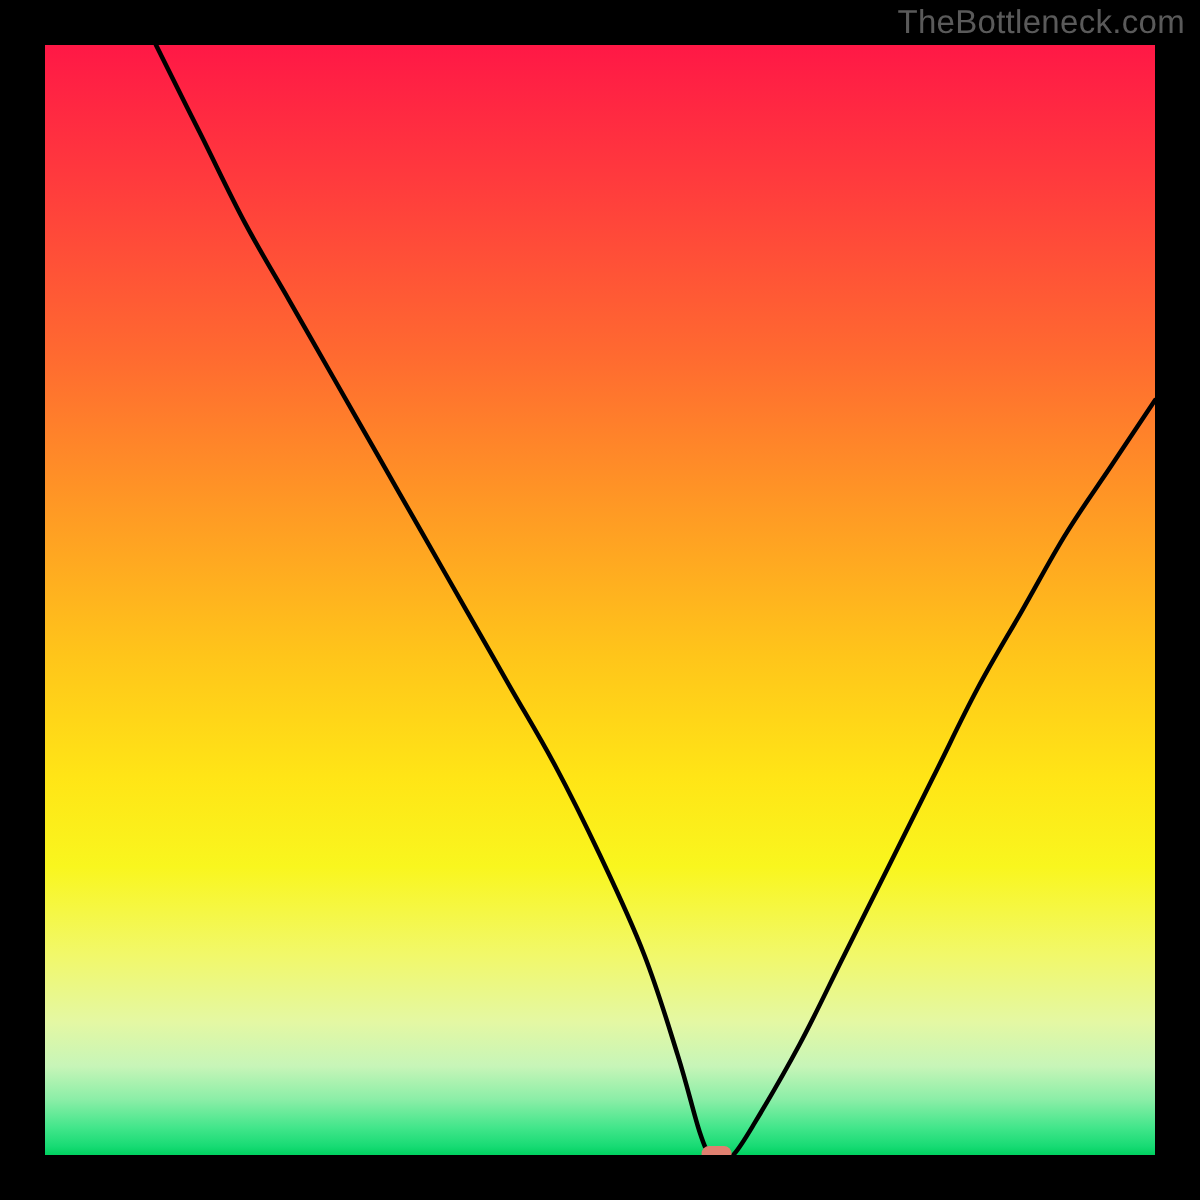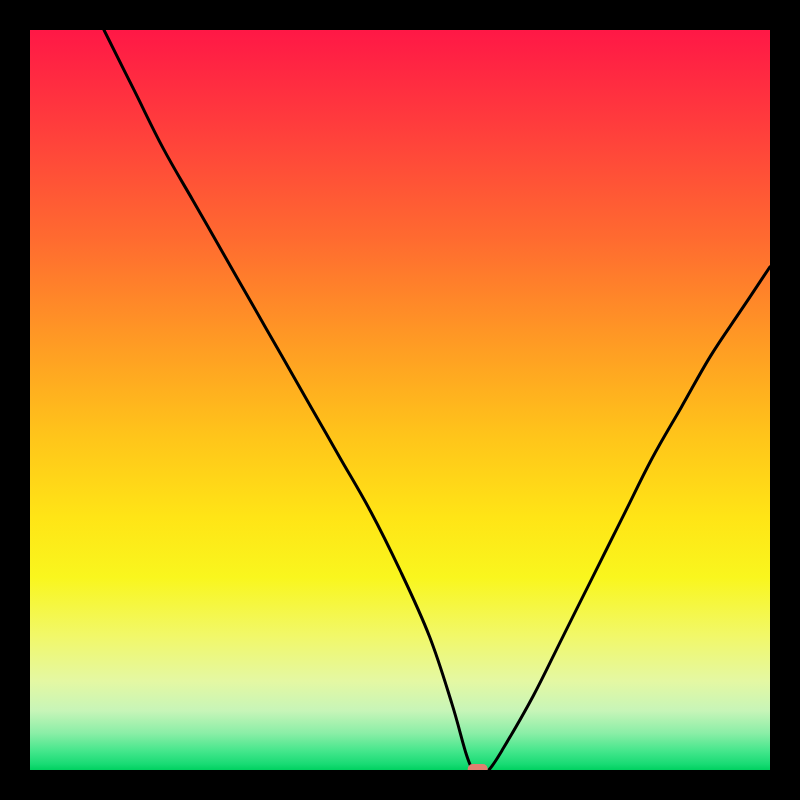--- a/index.html
+++ b/index.html
@@ -68,20 +68,21 @@
   .marker {
     fill: #e08070;
     stroke: none;
   }
 </style>
 </head>
 <body>
 
 <div class="frame">
 
+  <div class="watermark">TheBottleneck.com</div>
 
   <div class="plot-area">
     <svg viewBox="0 0 740 740" preserveAspectRatio="none">
       <path id="curve" class="curve-path" d="M 74.0 0.0 C 79.3 10.7, 92.9 37.9, 103.6 59.2 C 114.3 80.5, 122.5 98.4, 133.2 118.4 C 143.9 138.4, 152.1 151.6, 162.8 170.2 C 173.5 188.8, 181.7 203.4, 192.4 222.0 C 203.1 240.6, 211.3 255.2, 222.0 273.8 C 232.7 292.4, 240.9 307.0, 251.6 325.6 C 262.3 344.2, 270.5 358.8, 281.2 377.4 C 291.9 396.0, 300.1 410.6, 310.8 429.2 C 321.5 447.8, 329.7 461.0, 340.4 481.0 C 351.1 501.0, 359.3 517.6, 370.0 540.2 C 380.7 562.8, 390.3 582.8, 399.6 606.8 C 408.9 630.8, 415.1 652.1, 421.8 673.4 C 428.5 694.7, 432.6 713.2, 436.6 725.2 C 440.6 737.2, 441.3 737.3, 444.0 740.0 C 446.7 742.7, 448.7 740.0, 451.4 740.0 C 454.1 740.0, 454.8 744.0, 458.8 740.0 C 462.8 736.0, 465.6 731.1, 473.6 717.8 C 481.6 704.5, 492.5 686.0, 503.2 666.0 C 513.9 646.0, 522.1 628.1, 532.8 606.8 C 543.5 585.5, 551.7 568.9, 562.4 547.6 C 573.1 526.3, 581.3 509.7, 592.0 488.4 C 602.7 467.1, 610.9 449.2, 621.6 429.2 C 632.3 409.2, 640.5 396.0, 651.2 377.4 C 661.9 358.8, 670.1 342.9, 680.8 325.6 C 691.5 308.3, 699.7 297.2, 710.4 281.2 C 721.1 265.2, 734.7 244.8, 740.0 236.8"></path>
       <rect id="min-marker" class="marker" rx="5" ry="5" width="20" height="10" x="437.7" y="734.0"></rect>
     </svg>
   </div>
 
 </div>
 

